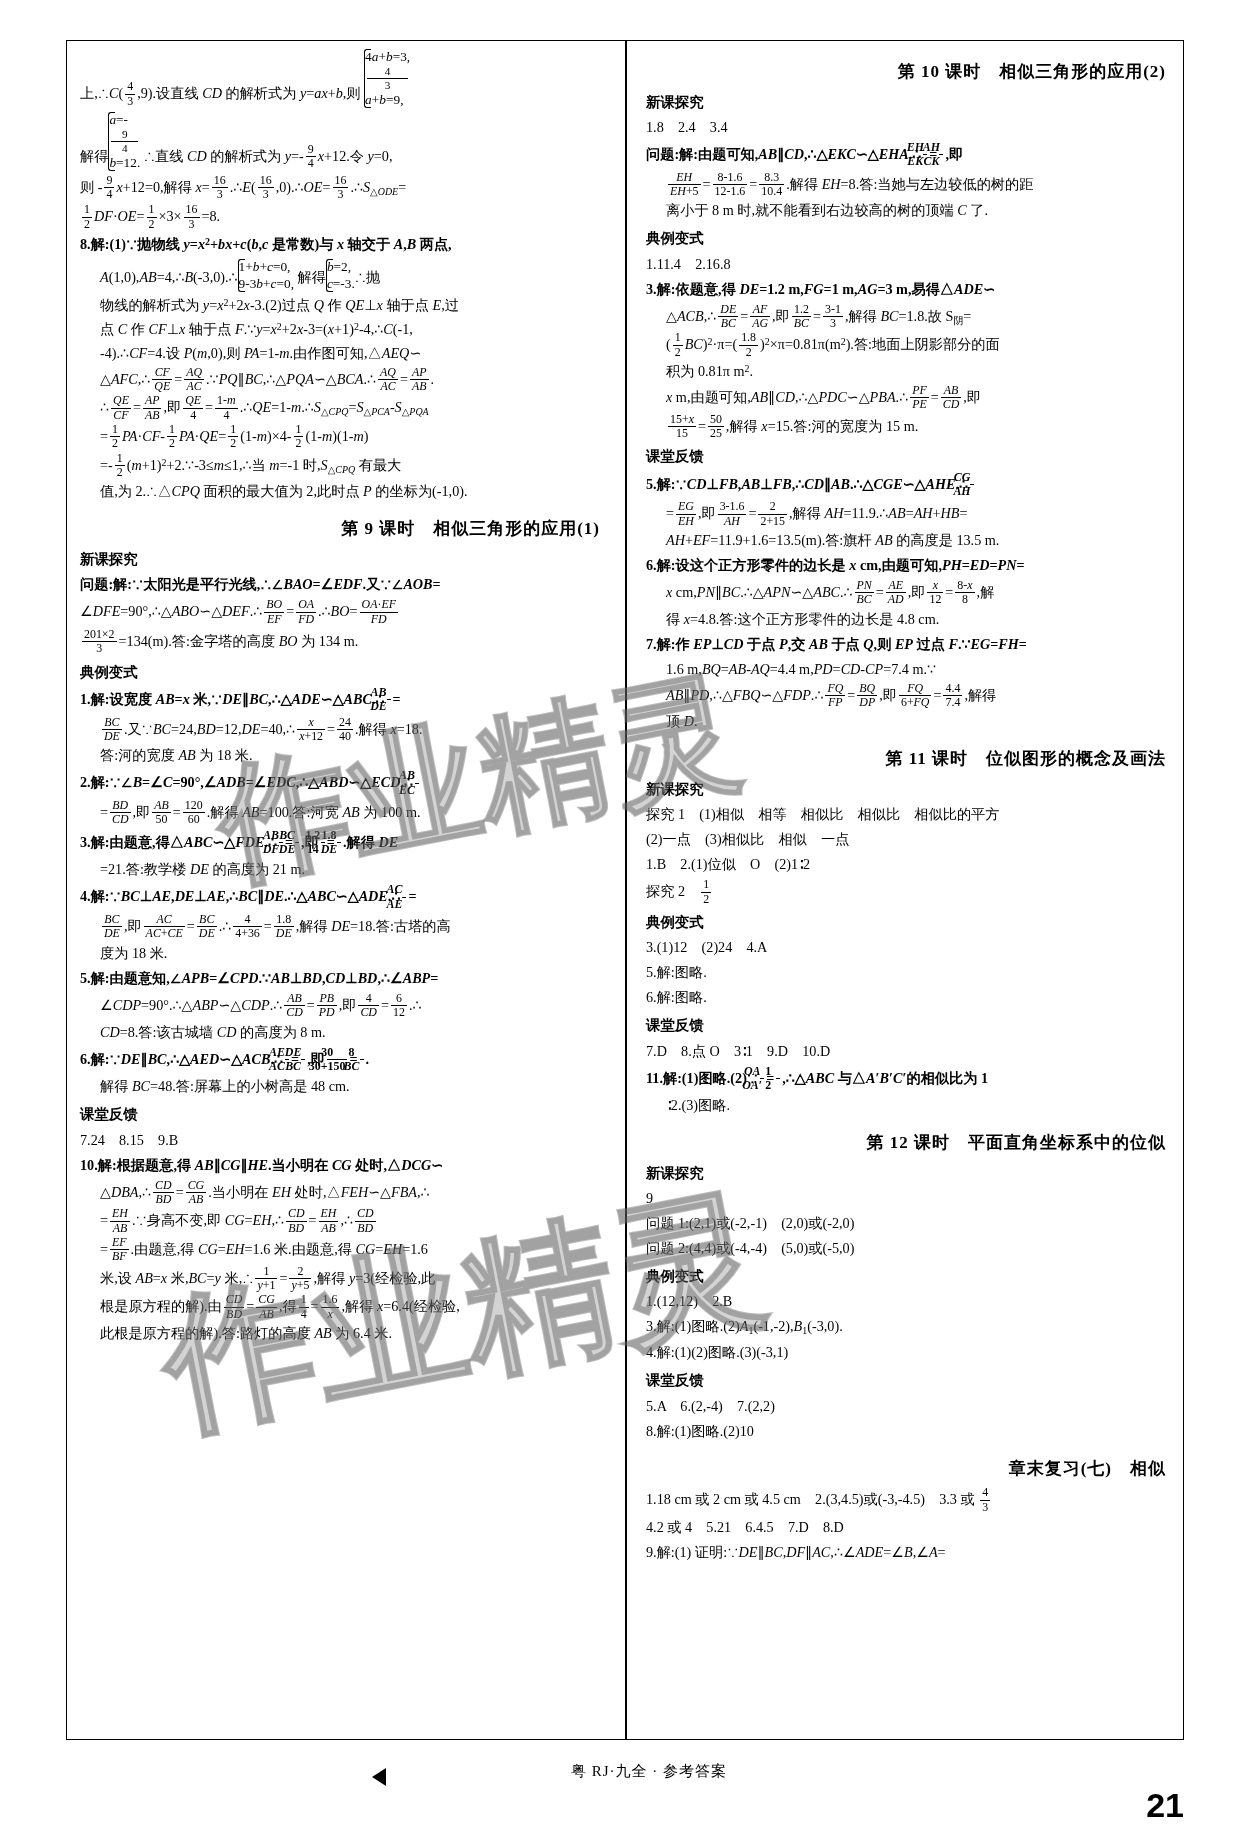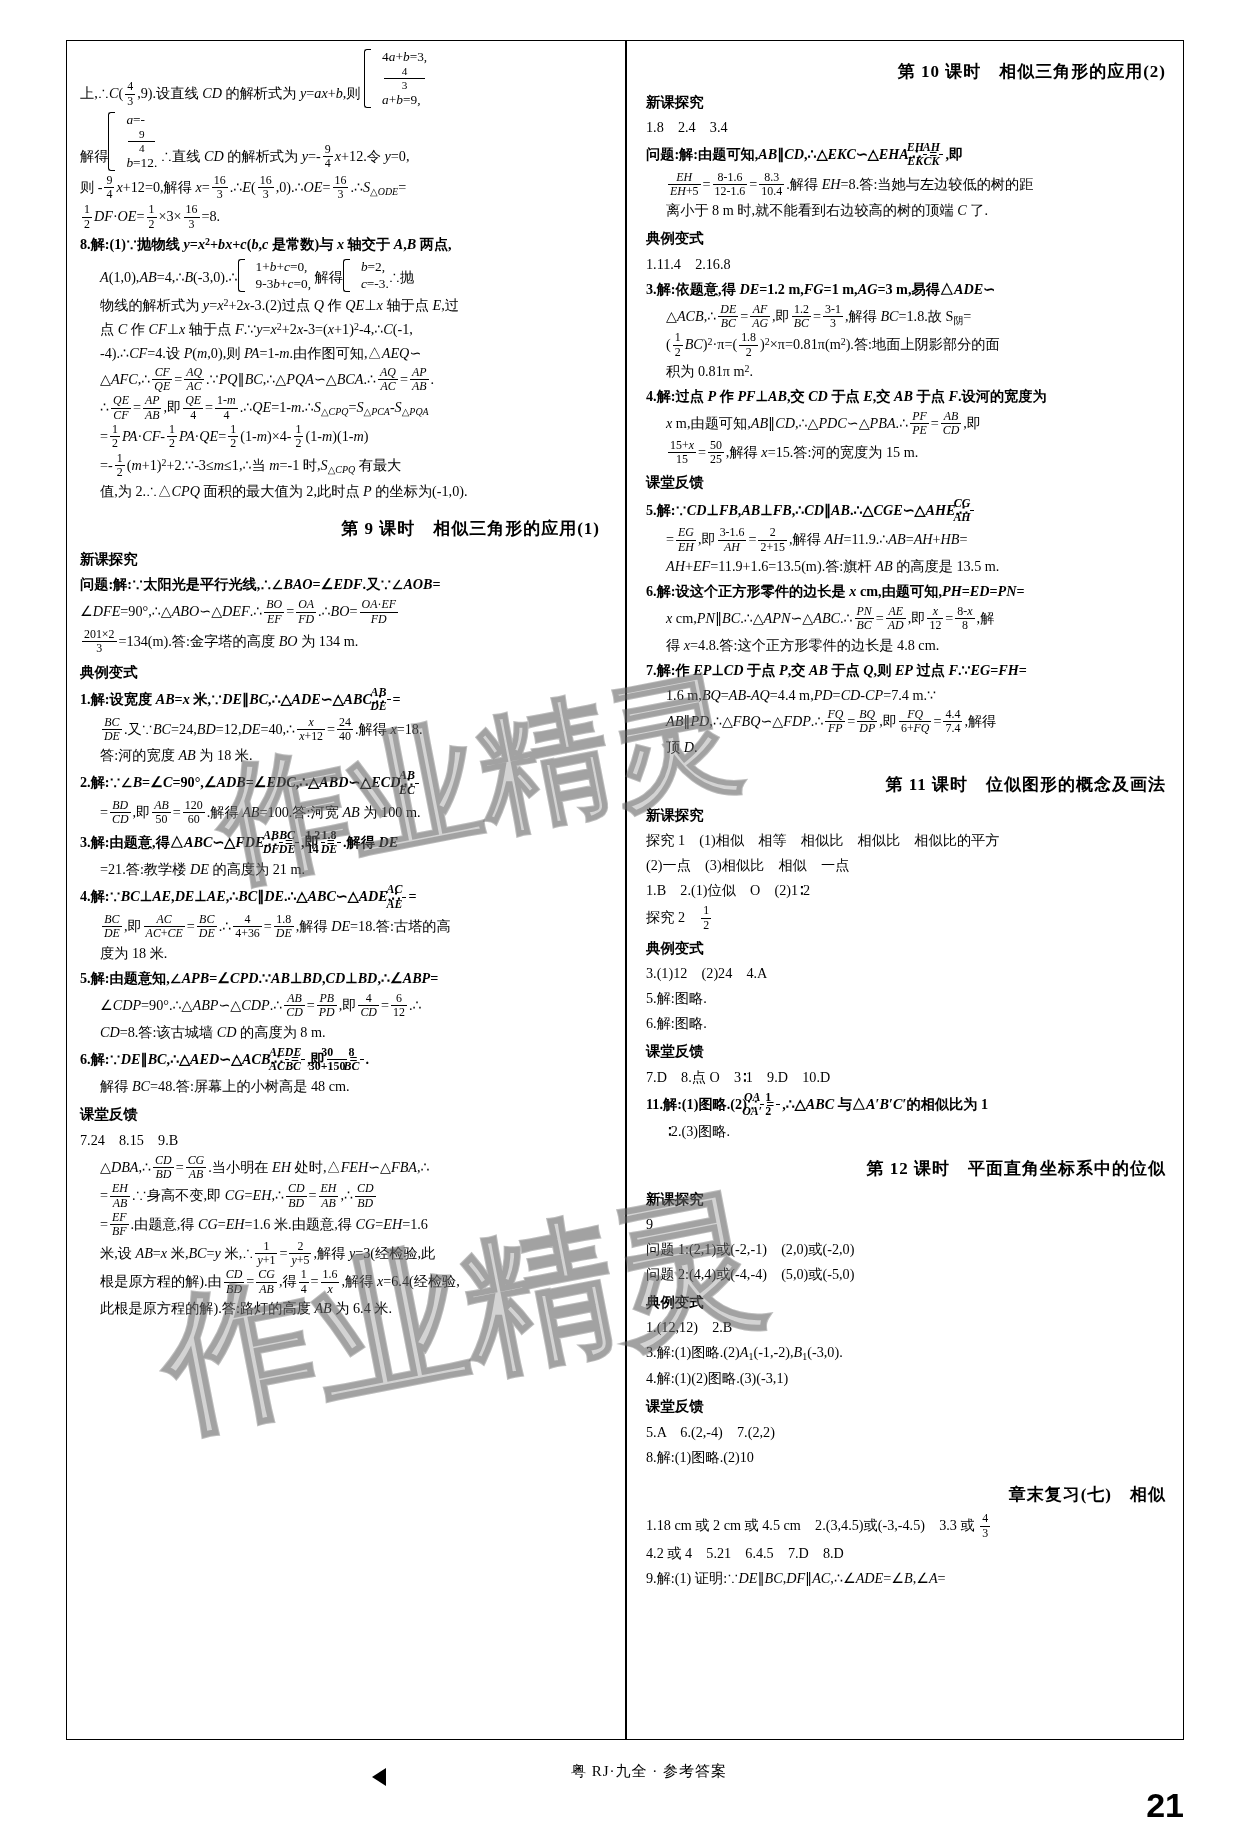--- a/index.html
+++ b/index.html
@@ -69,21 +69,21 @@
     font-size:0.84em;
     line-height:1.12;
     margin:0 2px;
   }
   .frac .nu{display:block;padding:0 2px;}
   .frac .de{display:block;border-top:1px solid #000;padding:0 2px;}
   .cases{
     display:inline-block;
     vertical-align:-0.45em;
     position:relative;
-    padding-left:18px;
+    padding-left:1px;
     font-size:0.94em;
     line-height:1.3;
     text-align:left;
   }
   .cases:before{
     content:"";
     position:absolute;left:0;top:1px;bottom:1px;width:6px;
     border-left:1.4px solid #000;
     border-top:1.4px solid #000;
     border-bottom:1.4px solid #000;
@@ -260,20 +260,23 @@
     <p class="item">
       6.解:∵<i>DE</i>∥<i>BC</i>,∴△<i>AED</i>∽△<i>ACB</i>.∴<span class="frac"><span class="nu"><i>AE</i></span><span class="de"><i>AC</i></span></span>=<span class="frac"><span class="nu"><i>DE</i></span><span class="de"><i>BC</i></span></span>,即<span class="frac"><span class="nu">30</span><span class="de">30+150</span></span>=<span class="frac"><span class="nu">8</span><span class="de"><i>BC</i></span></span>.
     </p>
     <p class="cont">
       解得 <i>BC</i>=48.答:屏幕上的小树高是 48 cm.
     </p>
 
     <div class="sub-head">课堂反馈</div>
     <p>7.24　8.15　9.B</p>
 
+    <p class="item">
+      10.解:根据题意,得 <i>AB</i>∥<i>CG</i>∥<i>HE</i>.当小明在 <i>CG</i> 处时,△<i>DCG</i>∽
+    </p>
     <p class="cont">
       △<i>DBA</i>,∴<span class="frac"><span class="nu"><i>CD</i></span><span class="de"><i>BD</i></span></span>=<span class="frac"><span class="nu"><i>CG</i></span><span class="de"><i>AB</i></span></span>.当小明在 <i>EH</i> 处时,△<i>FEH</i>∽△<i>FBA</i>,∴
     </p>
     <p class="cont">
       =<span class="frac"><span class="nu"><i>EH</i></span><span class="de"><i>AB</i></span></span>.∵身高不变,即 <i>CG</i>=<i>EH</i>,∴<span class="frac"><span class="nu"><i>CD</i></span><span class="de"><i>BD</i></span></span>=<span class="frac"><span class="nu"><i>EH</i></span><span class="de"><i>AB</i></span></span>,∴<span class="frac"><span class="nu"><i>CD</i></span><span class="de"><i>BD</i></span></span>
     </p>
     <p class="cont">
       =<span class="frac"><span class="nu"><i>EF</i></span><span class="de"><i>BF</i></span></span>.由题意,得 <i>CG</i>=<i>EH</i>=1.6 米.由题意,得 <i>CG</i>=<i>EH</i>=1.6
     </p>
     <p class="cont">
@@ -312,23 +315,20 @@
     <p class="cont">
       △<i>ACB</i>,∴<span class="frac"><span class="nu"><i>DE</i></span><span class="de"><i>BC</i></span></span>=<span class="frac"><span class="nu"><i>AF</i></span><span class="de"><i>AG</i></span></span>,即<span class="frac"><span class="nu">1.2</span><span class="de"><i>BC</i></span></span>=<span class="frac"><span class="nu">3-1</span><span class="de">3</span></span>,解得 <i>BC</i>=1.8.故 S<span class="sub">阴</span>=
     </p>
     <p class="cont">
       (<span class="frac"><span class="nu">1</span><span class="de">2</span></span><i>BC</i>)<span class="sup">2</span>·π=(<span class="frac"><span class="nu">1.8</span><span class="de">2</span></span>)<span class="sup">2</span>×π=0.81π(m<span class="sup">2</span>).答:地面上阴影部分的面
     </p>
     <p class="cont">
       积为 0.81π m<span class="sup">2</span>.
     </p>
 
-    <p class="item">
-      4.解:过点 <i>P</i> 作 <i>PF</i>⊥<i>AB</i>,交 <i>CD</i> 于点 <i>E</i>,交 <i>AB</i> 于点 <i>F</i>.设河的宽度为
-    </p>
     <p class="cont">
       <i>x</i> m,由题可知,<i>AB</i>∥<i>CD</i>,∴△<i>PDC</i>∽△<i>PBA</i>.∴<span class="frac"><span class="nu"><i>PF</i></span><span class="de"><i>PE</i></span></span>=<span class="frac"><span class="nu"><i>AB</i></span><span class="de"><i>CD</i></span></span>,即
     </p>
     <p class="cont">
       <span class="frac"><span class="nu">15+<i>x</i></span><span class="de">15</span></span>=<span class="frac"><span class="nu">50</span><span class="de">25</span></span>,解得 <i>x</i>=15.答:河的宽度为 15 m.
     </p>
 
     <div class="sub-head">课堂反馈</div>
 
     <p class="item">

